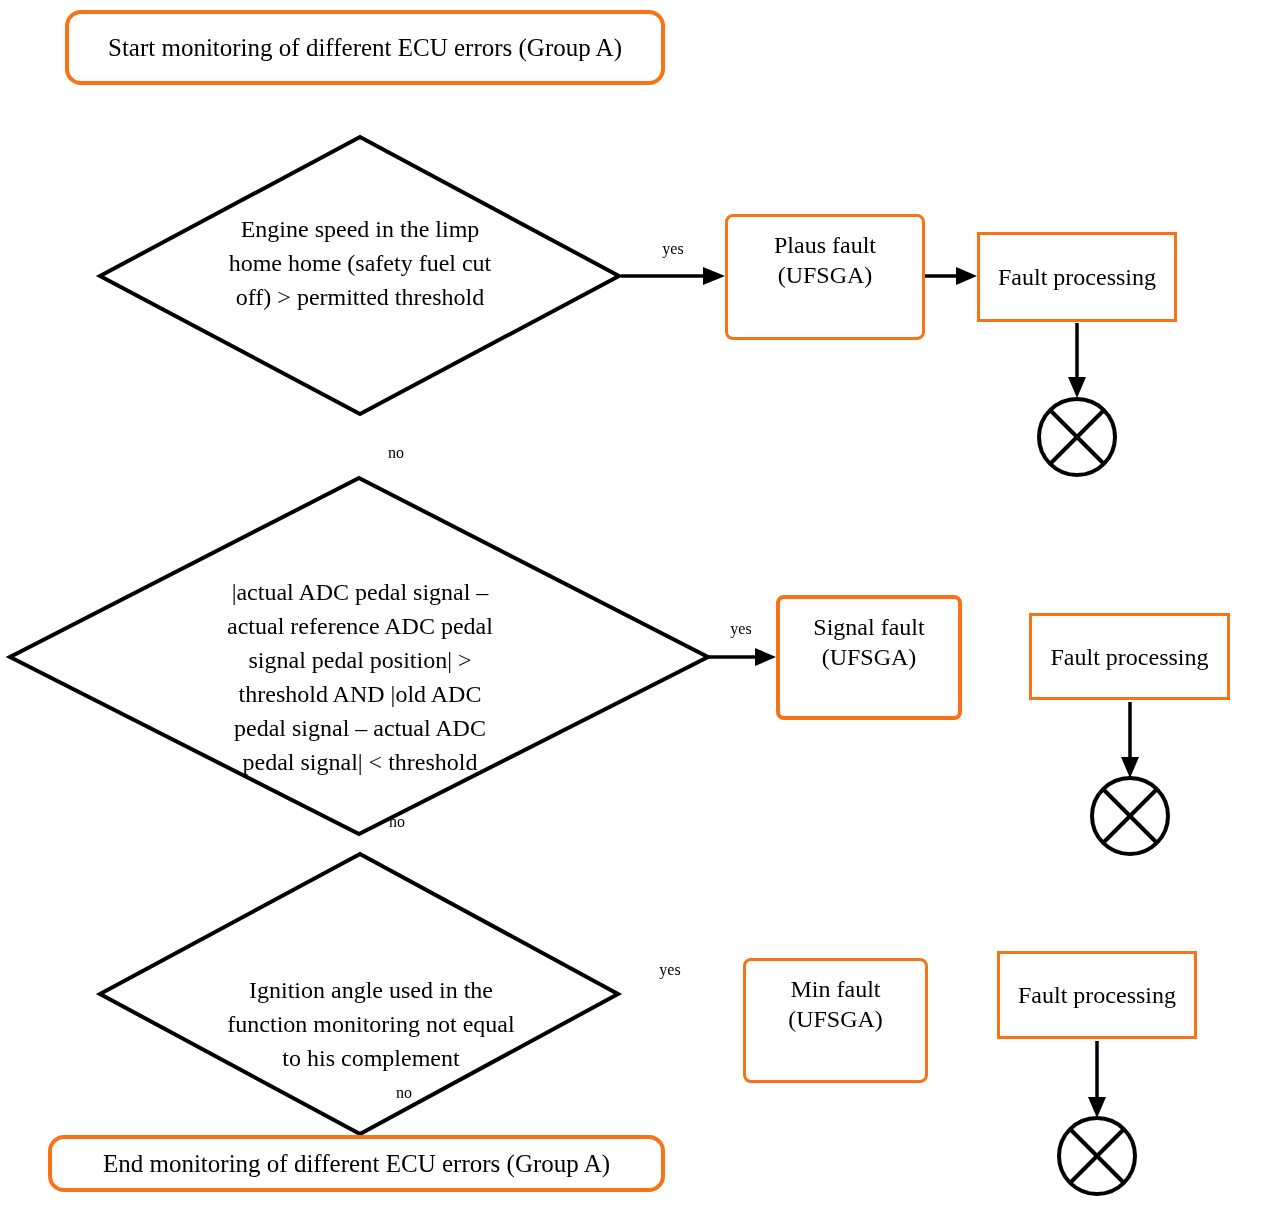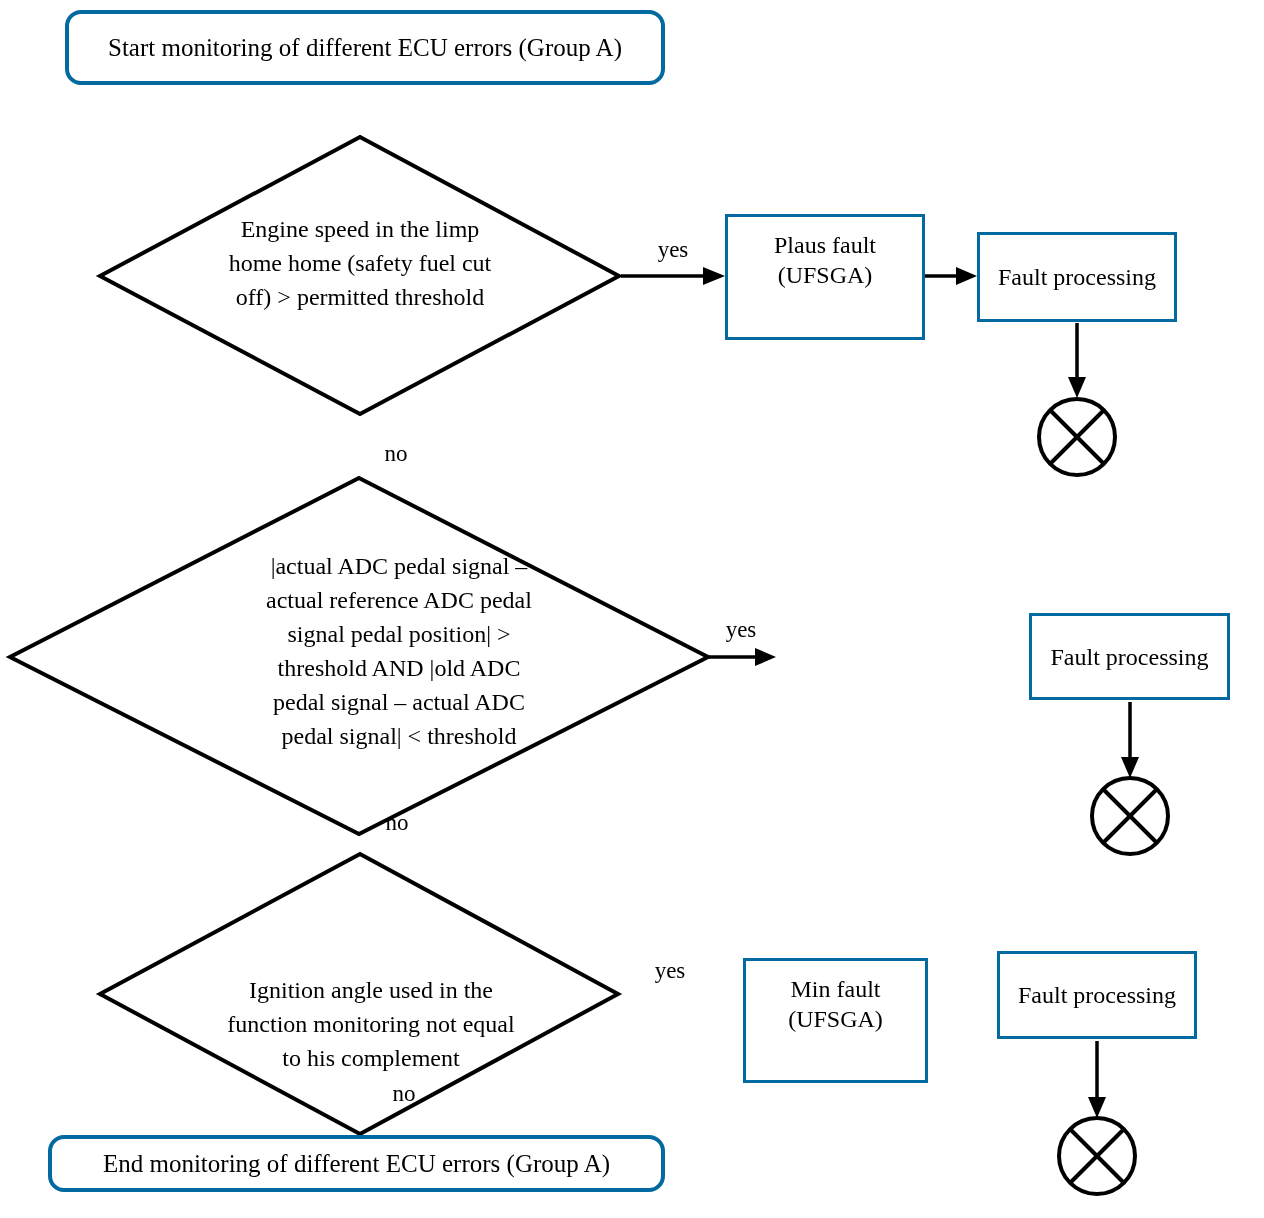--- a/index.html
+++ b/index.html
@@ -10,52 +10,53 @@
     background: #ffffff;
     color: #000000;
     font-family: "Liberation Serif", "DejaVu Serif", serif;
     overflow: hidden;
   }
   svg.layer { position: absolute; left: 0; top: 0; }
 
   .node {
     position: absolute;
     box-sizing: border-box;
-    border: 3px solid #0369a1;
+    border: 3px solid #f97316;
     background: #ffffff;
     display: flex;
     align-items: center;
     justify-content: center;
     text-align: center;
     font-size: 24px;
     line-height: 1.25;
   }
   .terminal {
     border-width: 4px;
     border-radius: 16px;
     font-size: 25px;
   }
   .action {
     align-items: flex-start;
     padding-top: 13px;
+    border-radius: 8px;
   }
   .action .inner, .proc .inner { width: 90%; }
   .thick { border-width: 4px; }
 
   .dtext {
     position: absolute;
     transform: translate(-50%, -50%);
     text-align: center;
     font-size: 24px;
     line-height: 1.42;
   }
   .blabel {
     position: absolute;
     transform: translate(-50%, -50%);
-    font-size: 23px;
+    font-size: 16px;
     line-height: 1;
   }
 </style>
 </head>
 <body>
 
 <div class="canvas">
 
   <svg class="layer" width="1264" height="1218" viewBox="0 0 1264 1218">
 
@@ -104,27 +105,30 @@
 
   <div class="node terminal" style="left:65px; top:10px; width:600px; height:75px;">
     <span>Start monitoring of different ECU errors (Group A)</span>
   </div>
 
   <div class="node terminal" style="left:48px; top:1135px; width:617px; height:57px;">
     <span>End monitoring of different ECU errors (Group A)</span>
   </div>
 
   <div class="dtext" style="left:360px; top:263px; width:285px;">Engine speed in the limp home home (safety fuel cut off) &gt; permitted threshold</div>
-  <div class="dtext" style="left:360px; top:651px; width:300px;margin-left:39px;">|actual ADC pedal signal – actual reference ADC pedal signal pedal position| &gt; threshold AND |old ADC pedal signal – actual ADC pedal signal| &lt; threshold</div>
+  <div class="dtext" style="left:360px; top:677px; width:300px;">|actual ADC pedal signal – actual reference ADC pedal signal pedal position| &gt; threshold AND |old ADC pedal signal – actual ADC pedal signal| &lt; threshold</div>
   <div class="dtext" style="left:362px; top:1024px; width:310px;margin-left:9px;">Ignition angle used in the function monitoring not equal to his complement</div>
 
   <div class="node action" style="left:725px; top:214px; width:200px; height:126px;">
     <div class="inner">Plaus fault (UFSGA)</div>
   </div>
 
+  <div class="node action thick" style="left:776px; top:595px; width:186px; height:125px;">
+    <div class="inner">Signal fault (UFSGA)</div>
+  </div>
 
   <div class="node action" style="left:743px; top:933px; width:185px; height:125px;margin-top:25px;">
     <div class="inner">Min fault (UFSGA)</div>
   </div>
 
   <div class="node proc" style="left:977px; top:232px; width:200px; height:90px;">
     <div class="inner">Fault processing</div>
   </div>
 
   <div class="node proc" style="left:1029px; top:613px; width:201px; height:87px;">

